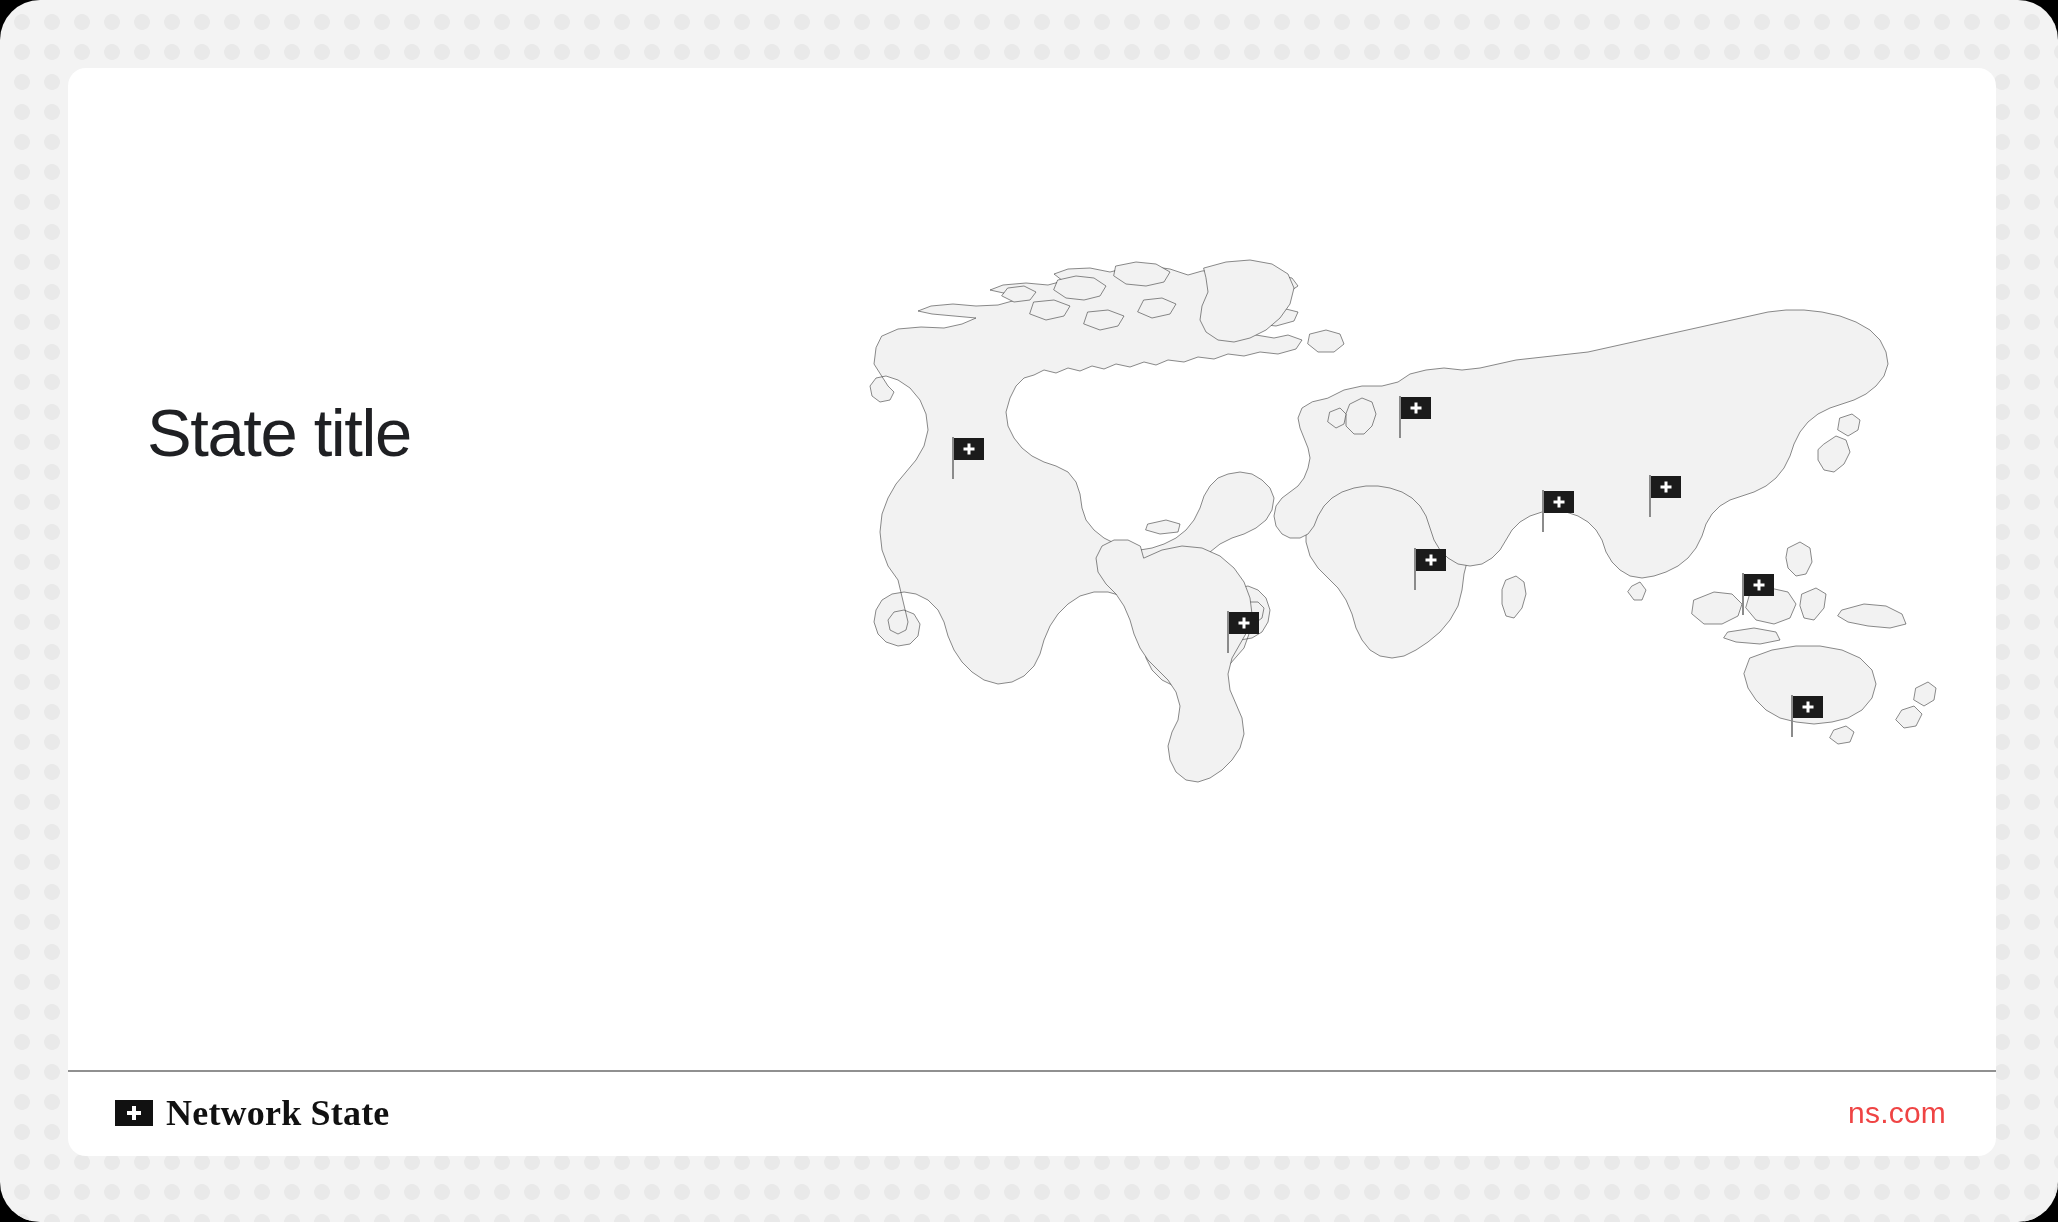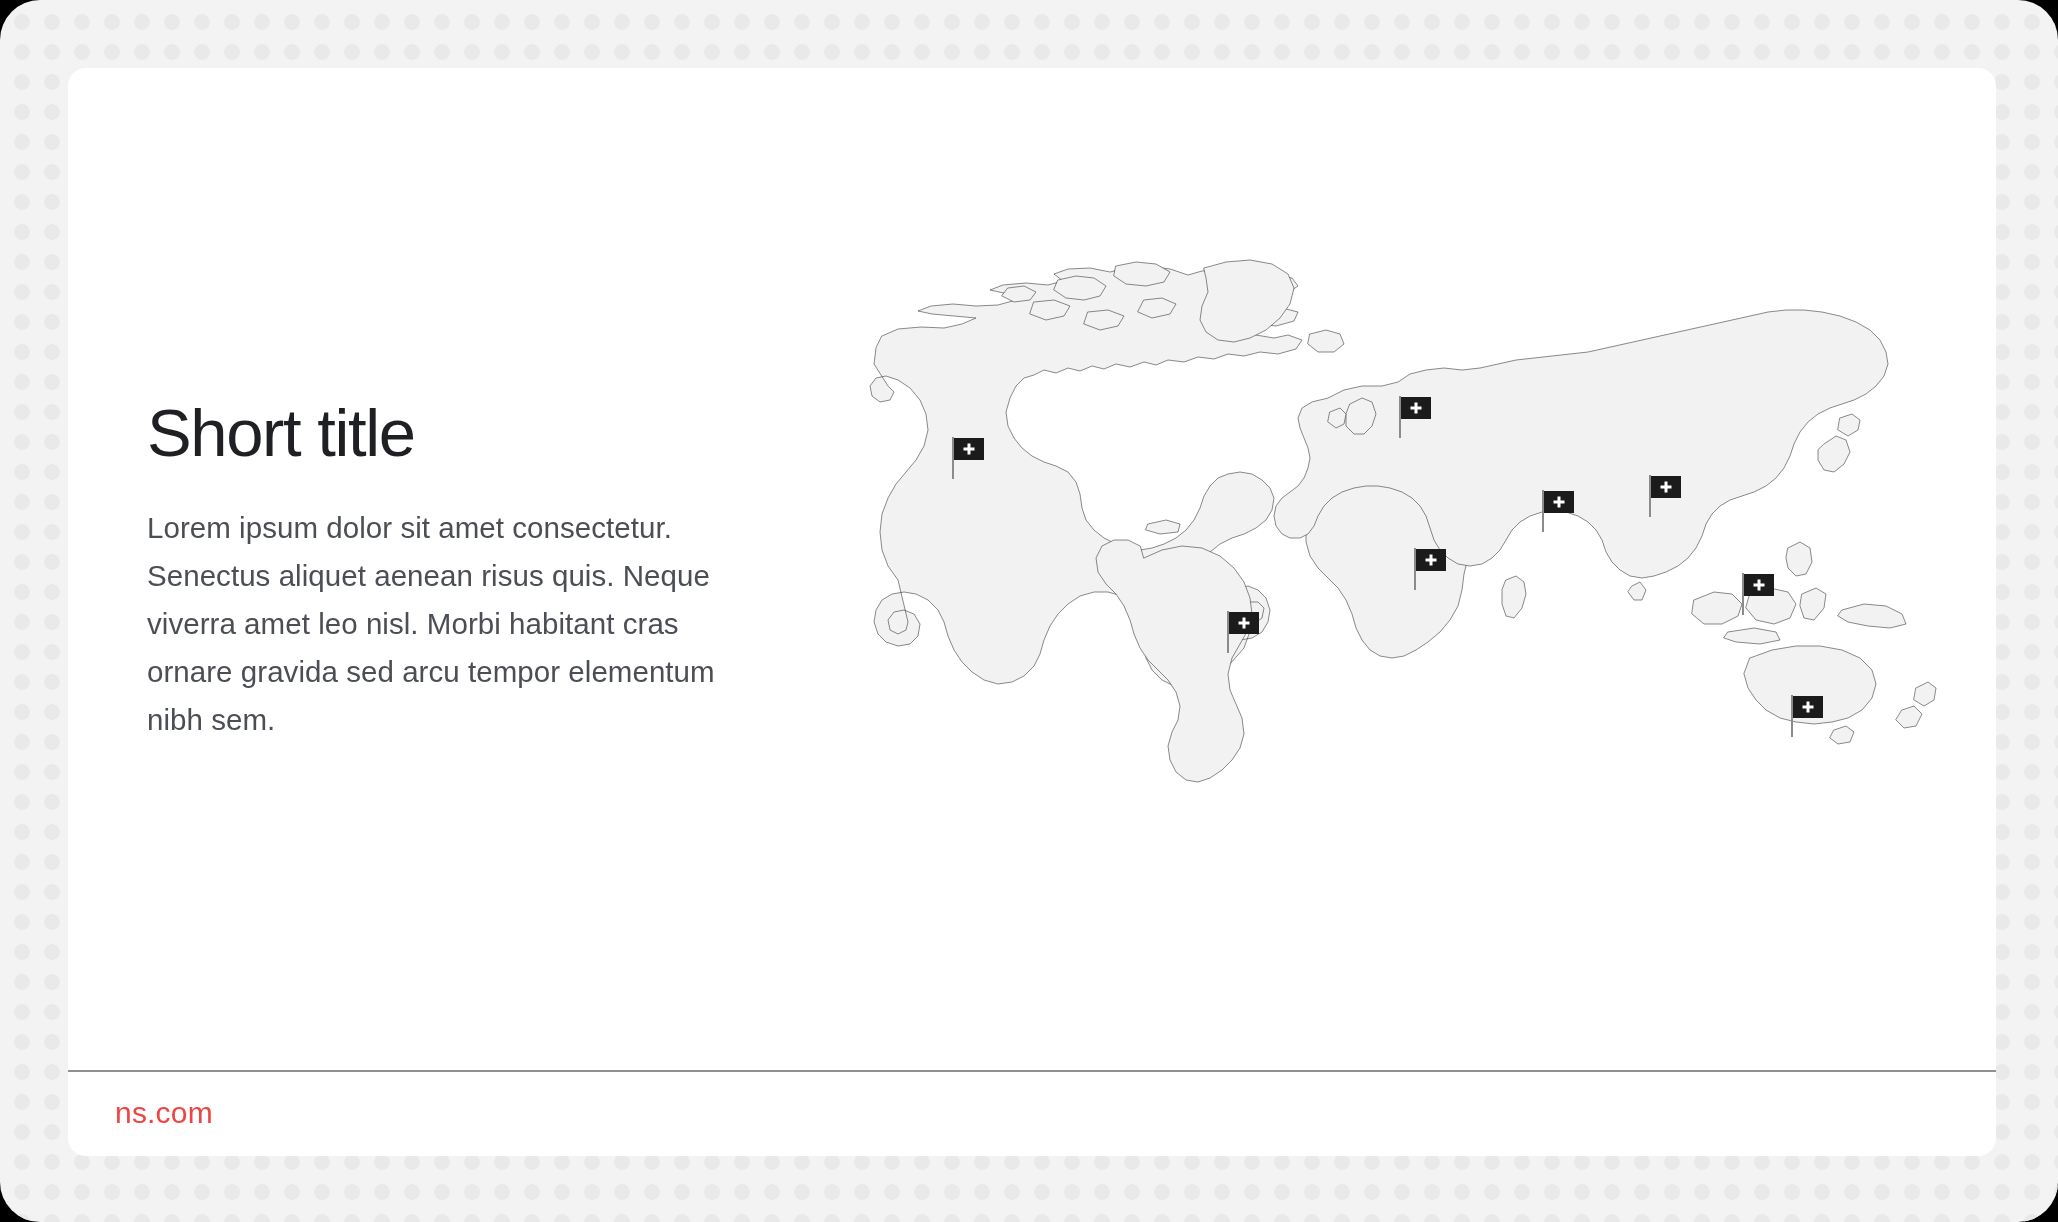--- a/index.html
+++ b/index.html
@@ -187,22 +187,21 @@
 </head>
 <body>
 
 <div id="page">
 
   <div id="dot-pattern"></div>
 
   <div id="slide-card">
 
     <div id="text-column">
-      <h1 id="page-title">Short title</h1>
-      <p id="body-copy">Lorem ipsum dolor sit amet consectetur. Senectus aliquet aenean risus quis. Neque viverra amet leo nisl. Morbi habitant cras ornare gravida sed arcu tempor elementum nibh sem.</p>
+      <h1 id="page-title">State title</h1>
     </div>
 
     <div id="map-panel">
 
       <svg id="world-map" viewBox="0 0 1100 580" preserveAspectRatio="xMidYMid meet">
 
         <path class="map-land" d="M24,108 L40,101 L63,99 L86,100 L104,96 L118,90 L96,88 L74,86 L60,83 L73,78 L95,76 L118,78 L140,77
              L158,72 L150,66 L132,62 L145,57 L168,55 L190,57 L205,53 L196,46 L210,41 L232,40 L252,44 L268,40
              L290,38 L312,41 L330,47 L344,43 L366,41 L388,44 L404,50 L418,47 L434,50 L440,58 L428,66 L410,70
              L392,69 L376,73 L390,79 L408,82 L424,80 L440,84 L436,93 L418,98 L400,96 L384,100 L398,107 L416,110
@@ -314,17 +313,21 @@
       </div>
       <div class="flag-pin" style="left: 84.8%; top: 80.5%;">
         <span class="pole"></span>
         <span class="banner"></span>
       </div>
     </div>
 
     <div id="footer-divider"></div>
 
     <div id="footer">
+      <div id="brand-lockup">
+        <span id="brand-mark"></span>
+        <span id="brand-name">Network State</span>
+      </div>
       <span id="footer-url">ns.com</span>
     </div>
 
   </div>
 </div>
 
 </body></html>

